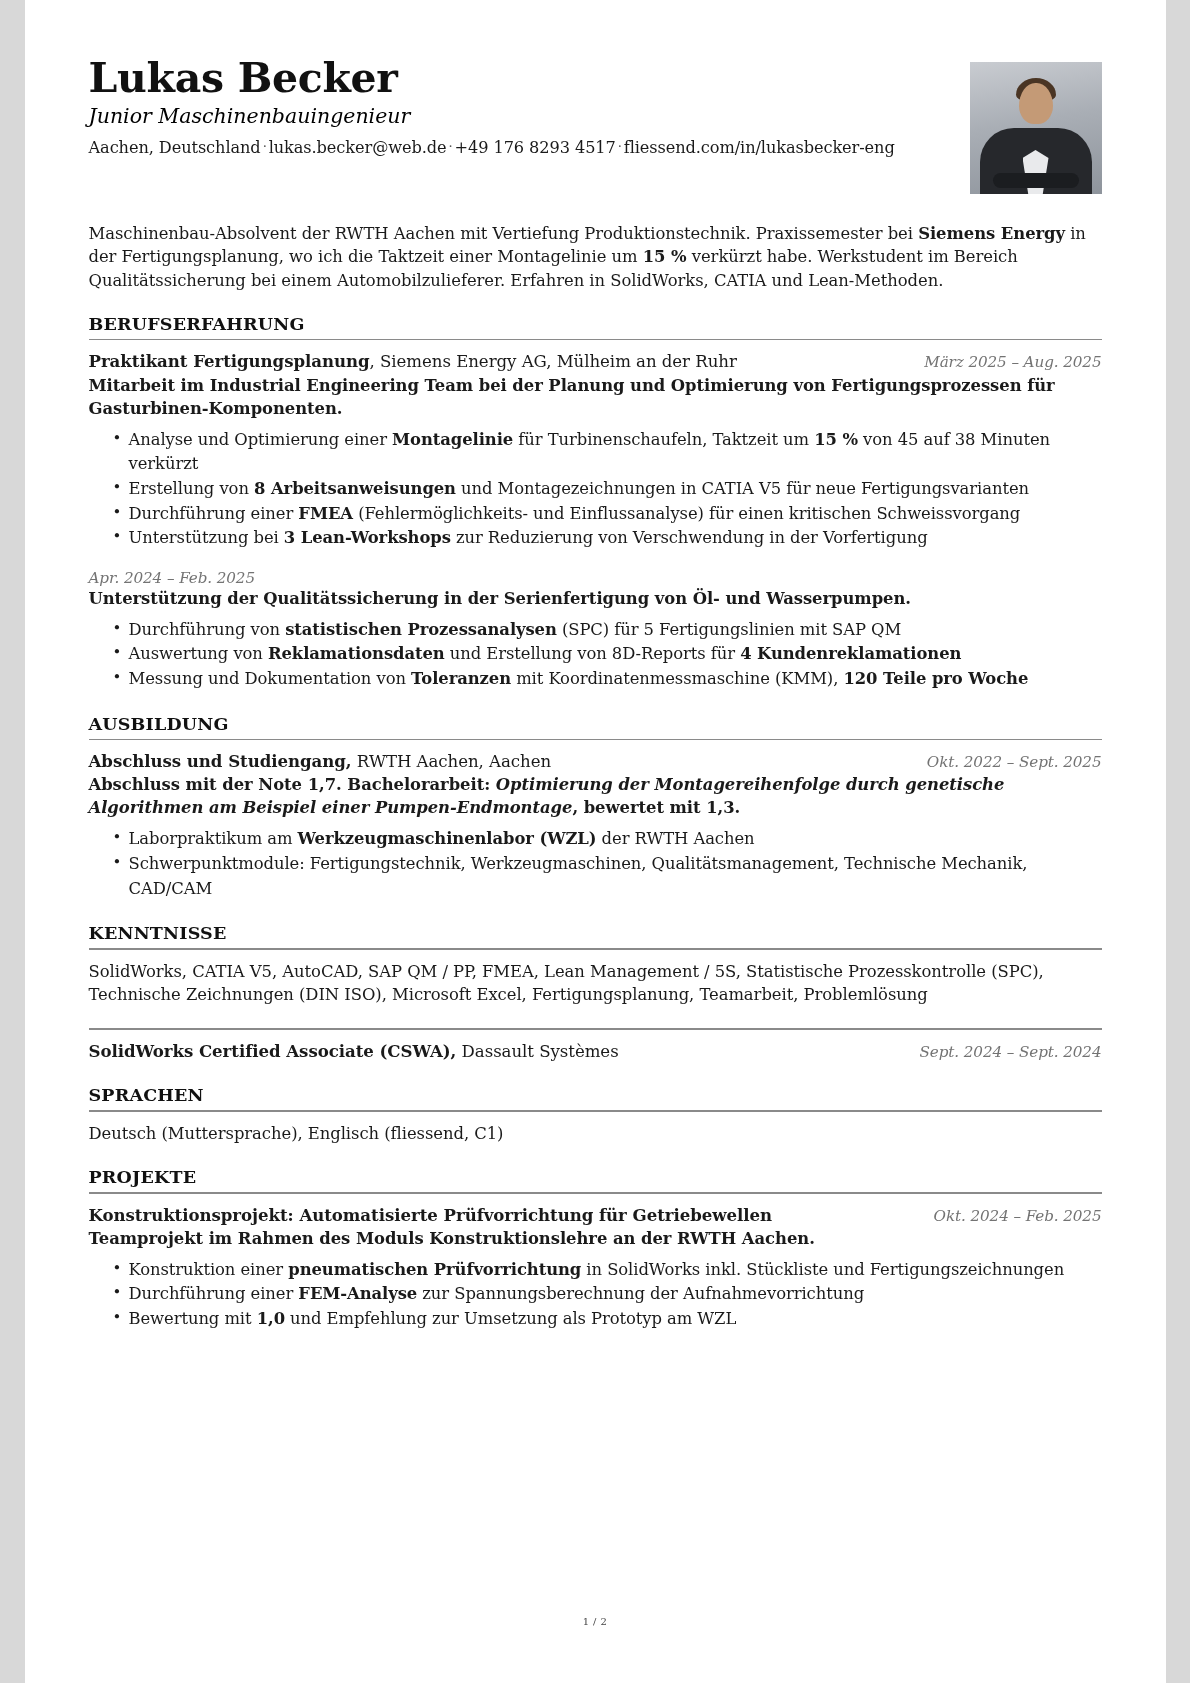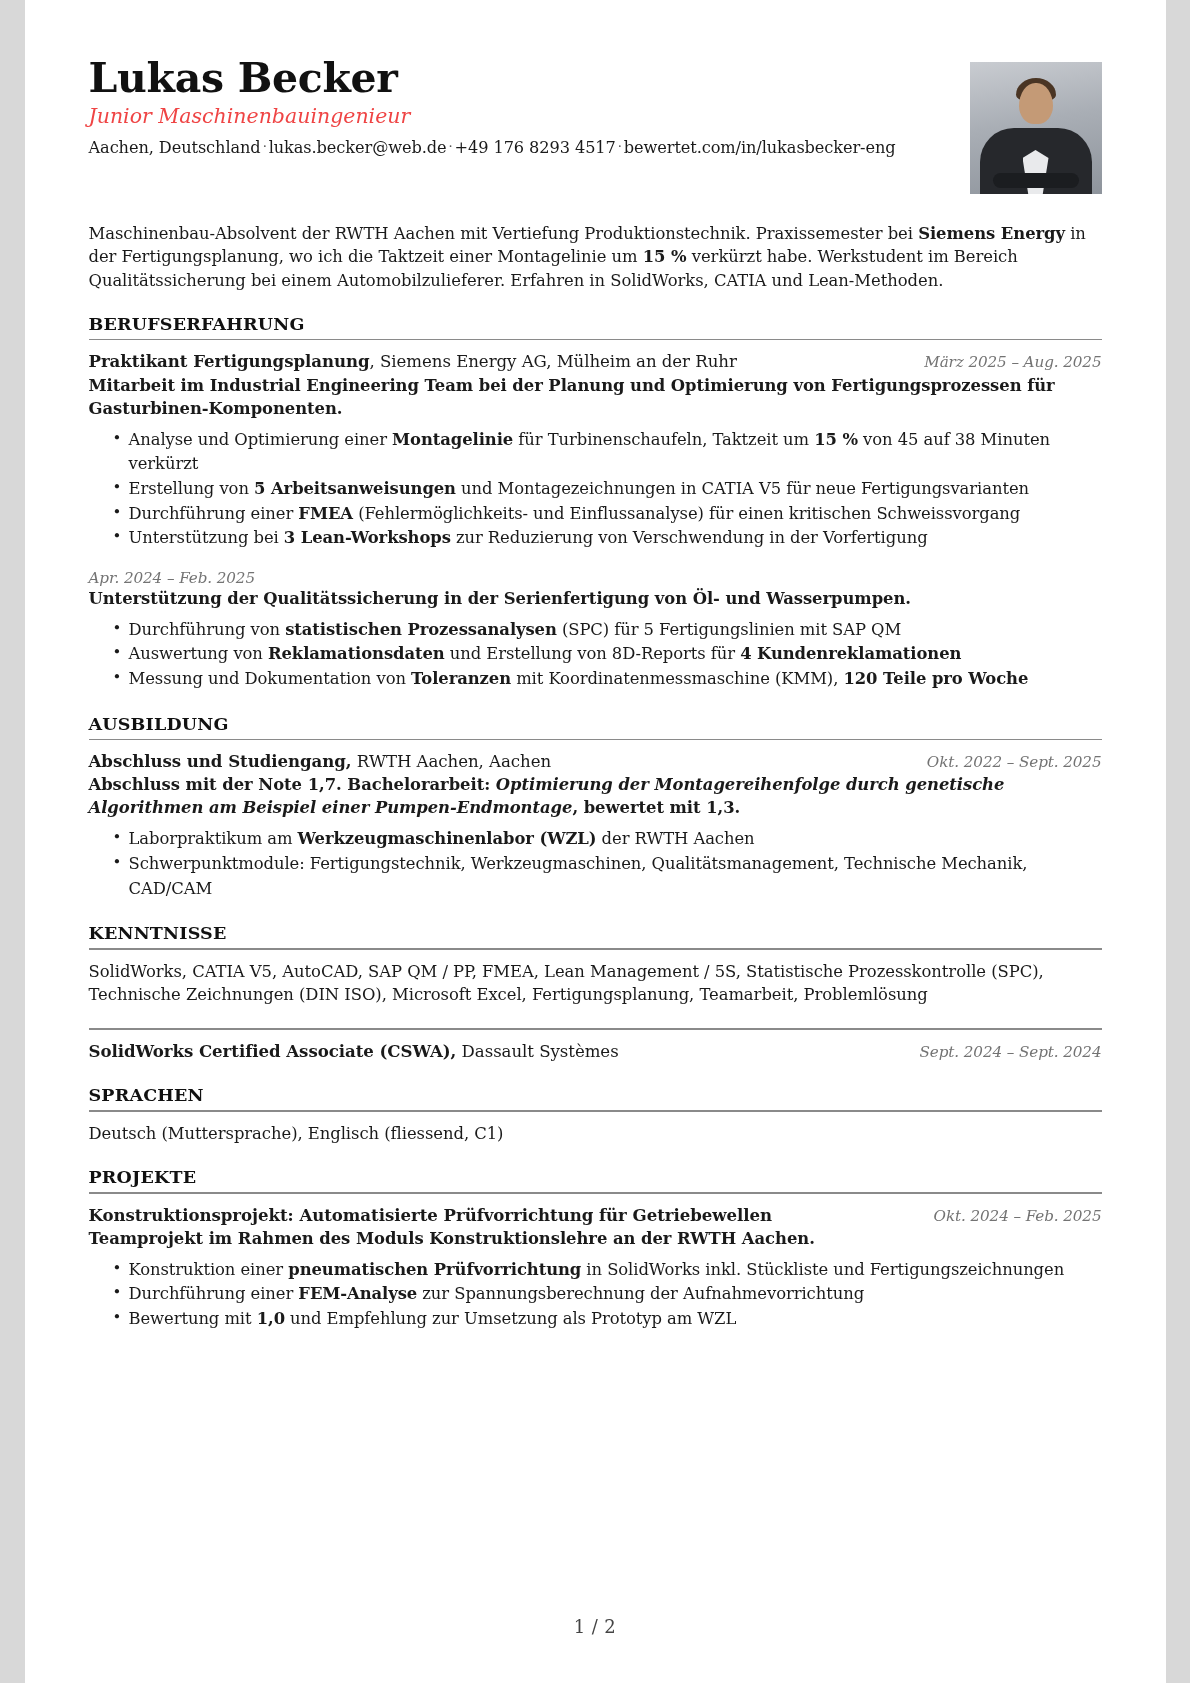--- a/index.html
+++ b/index.html
@@ -32,21 +32,21 @@
     letter-spacing: -0.3px;
     line-height: 1.08;
     margin: 0 0 2px 0;
     color: #111111;
   }
   .subtitle {
     font-style: italic;
     font-size: 20.5px;
     line-height: 1.3;
     margin: 3px 0 6px 0;
-    color: #ef4444;
+    color: #000000;
   }
   .contact-line {
     font-size: 16.2px;
     line-height: 1.45;
     color: #1a1a1a;
     letter-spacing: -0.1px;
   }
   .contact-sep {
     padding: 0 2px;
     color: #555;
@@ -196,39 +196,39 @@
   }
   .plain-text {
     font-size: 16.4px;
     line-height: 1.42;
     letter-spacing: -0.05px;
   }
 
   
   .footer {
     position: absolute;
-    bottom: 46px;
+    bottom: 56px;
     left: 0;
     width: 100%;
     text-align: center;
-    font-size: 18px;
+    font-size: 10px;
     color: #444;
     letter-spacing: 0.4px;
   }
 </style>
 </head>
 <body>
 
 <div class="page">
 
   <div class="header">
     <div class="name">Lukas Becker</div>
     <div class="subtitle">Junior Maschinenbauingenieur</div>
     <div class="contact-line">
-      <span>Aachen, Deutschland</span><span class="contact-sep">·</span><span>lukas.becker@web.de</span><span class="contact-sep">·</span><span>+49 176 8293 4517</span><span class="contact-sep">·</span><span>bewertet.com/in/lukasbecker-eng</span>
+      <span>Aachen, Deutschland</span><span class="contact-sep">·</span><span>lukas.becker@web.de</span><span class="contact-sep">·</span><span>+49 176 8293 4517</span><span class="contact-sep">·</span><span>fliessend.com/in/lukasbecker-eng</span>
     </div>
     <div class="photo">
       <div class="ph-body"></div>
       <div class="ph-shirt"></div>
       <div class="ph-arms"></div>
       <div class="ph-hair"></div>
       <div class="ph-head"></div>
     </div>
   </div>
 
@@ -241,21 +241,21 @@
     <div class="section-rule"></div>
 
     <div class="entry">
       <div class="entry-head">
         <div class="entry-title"><b>Praktikant Fertigungsplanung</b><span>, Siemens Energy AG, Mülheim an der Ruhr</span></div>
         <div class="entry-date">März 2025 – Aug. 2025</div>
       </div>
       <div class="entry-desc">Mitarbeit im Industrial Engineering Team bei der Planung und Optimierung von Fertigungsprozessen für Gasturbinen-Komponenten.</div>
       <ul class="bullets">
         <li><span>Analyse und Optimierung einer </span><b>Montagelinie</b><span> für Turbinenschaufeln, Taktzeit um </span><b>15 %</b><span> von 45 auf 38 Minuten verkürzt</span></li>
-        <li><span>Erstellung von </span><b>5 Arbeitsanweisungen</b><span> und Montagezeichnungen in CATIA V5 für neue Fertigungsvarianten</span></li>
+        <li><span>Erstellung von </span><b>8 Arbeitsanweisungen</b><span> und Montagezeichnungen in CATIA V5 für neue Fertigungsvarianten</span></li>
         <li><span>Durchführung einer </span><b>FMEA</b><span> (Fehlermöglichkeits- und Einflussanalyse) für einen kritischen Schweissvorgang</span></li>
         <li><span>Unterstützung bei </span><b>3 Lean-Workshops</b><span> zur Reduzierung von Verschwendung in der Vorfertigung</span></li>
       </ul>
     </div>
 
     <div class="entry" style="margin-top:18px;">
       <div class="entry-head">
         <div class="entry-date">Apr. 2024 – Feb. 2025</div>
       </div>
       <div class="entry-desc">Unterstützung der Qualitätssicherung in der Serienfertigung von Öl- und Wasserpumpen.</div>

